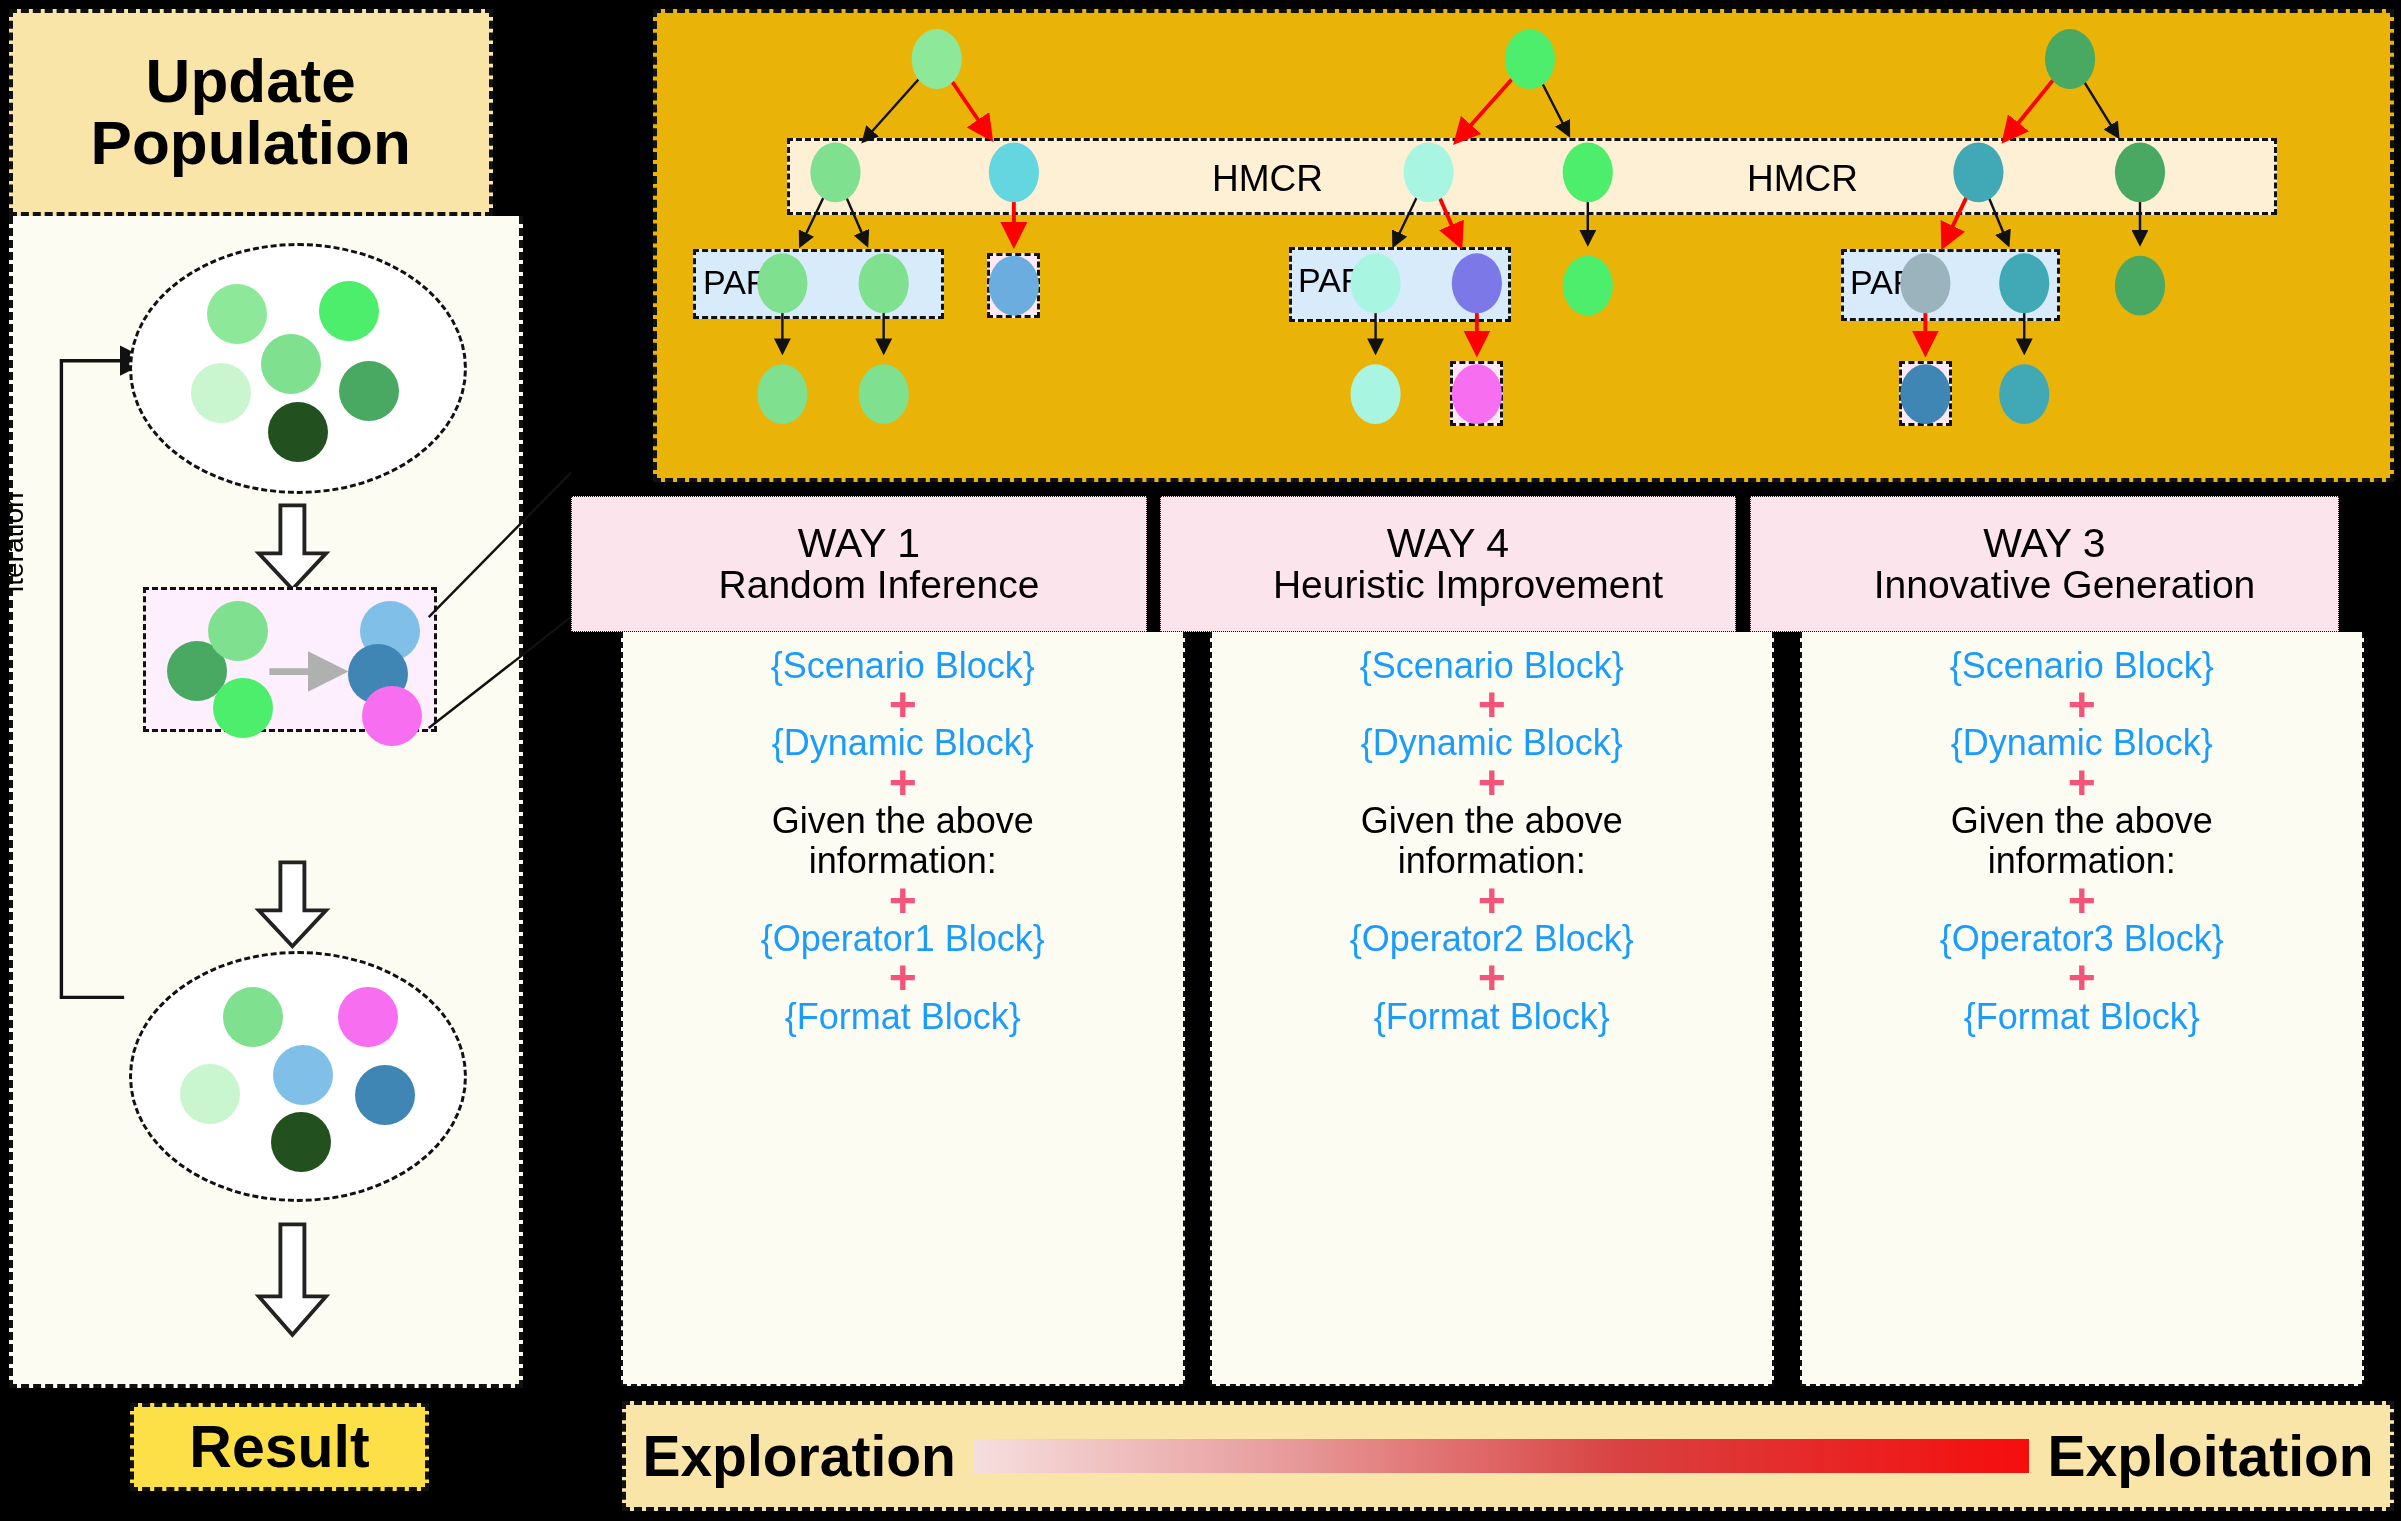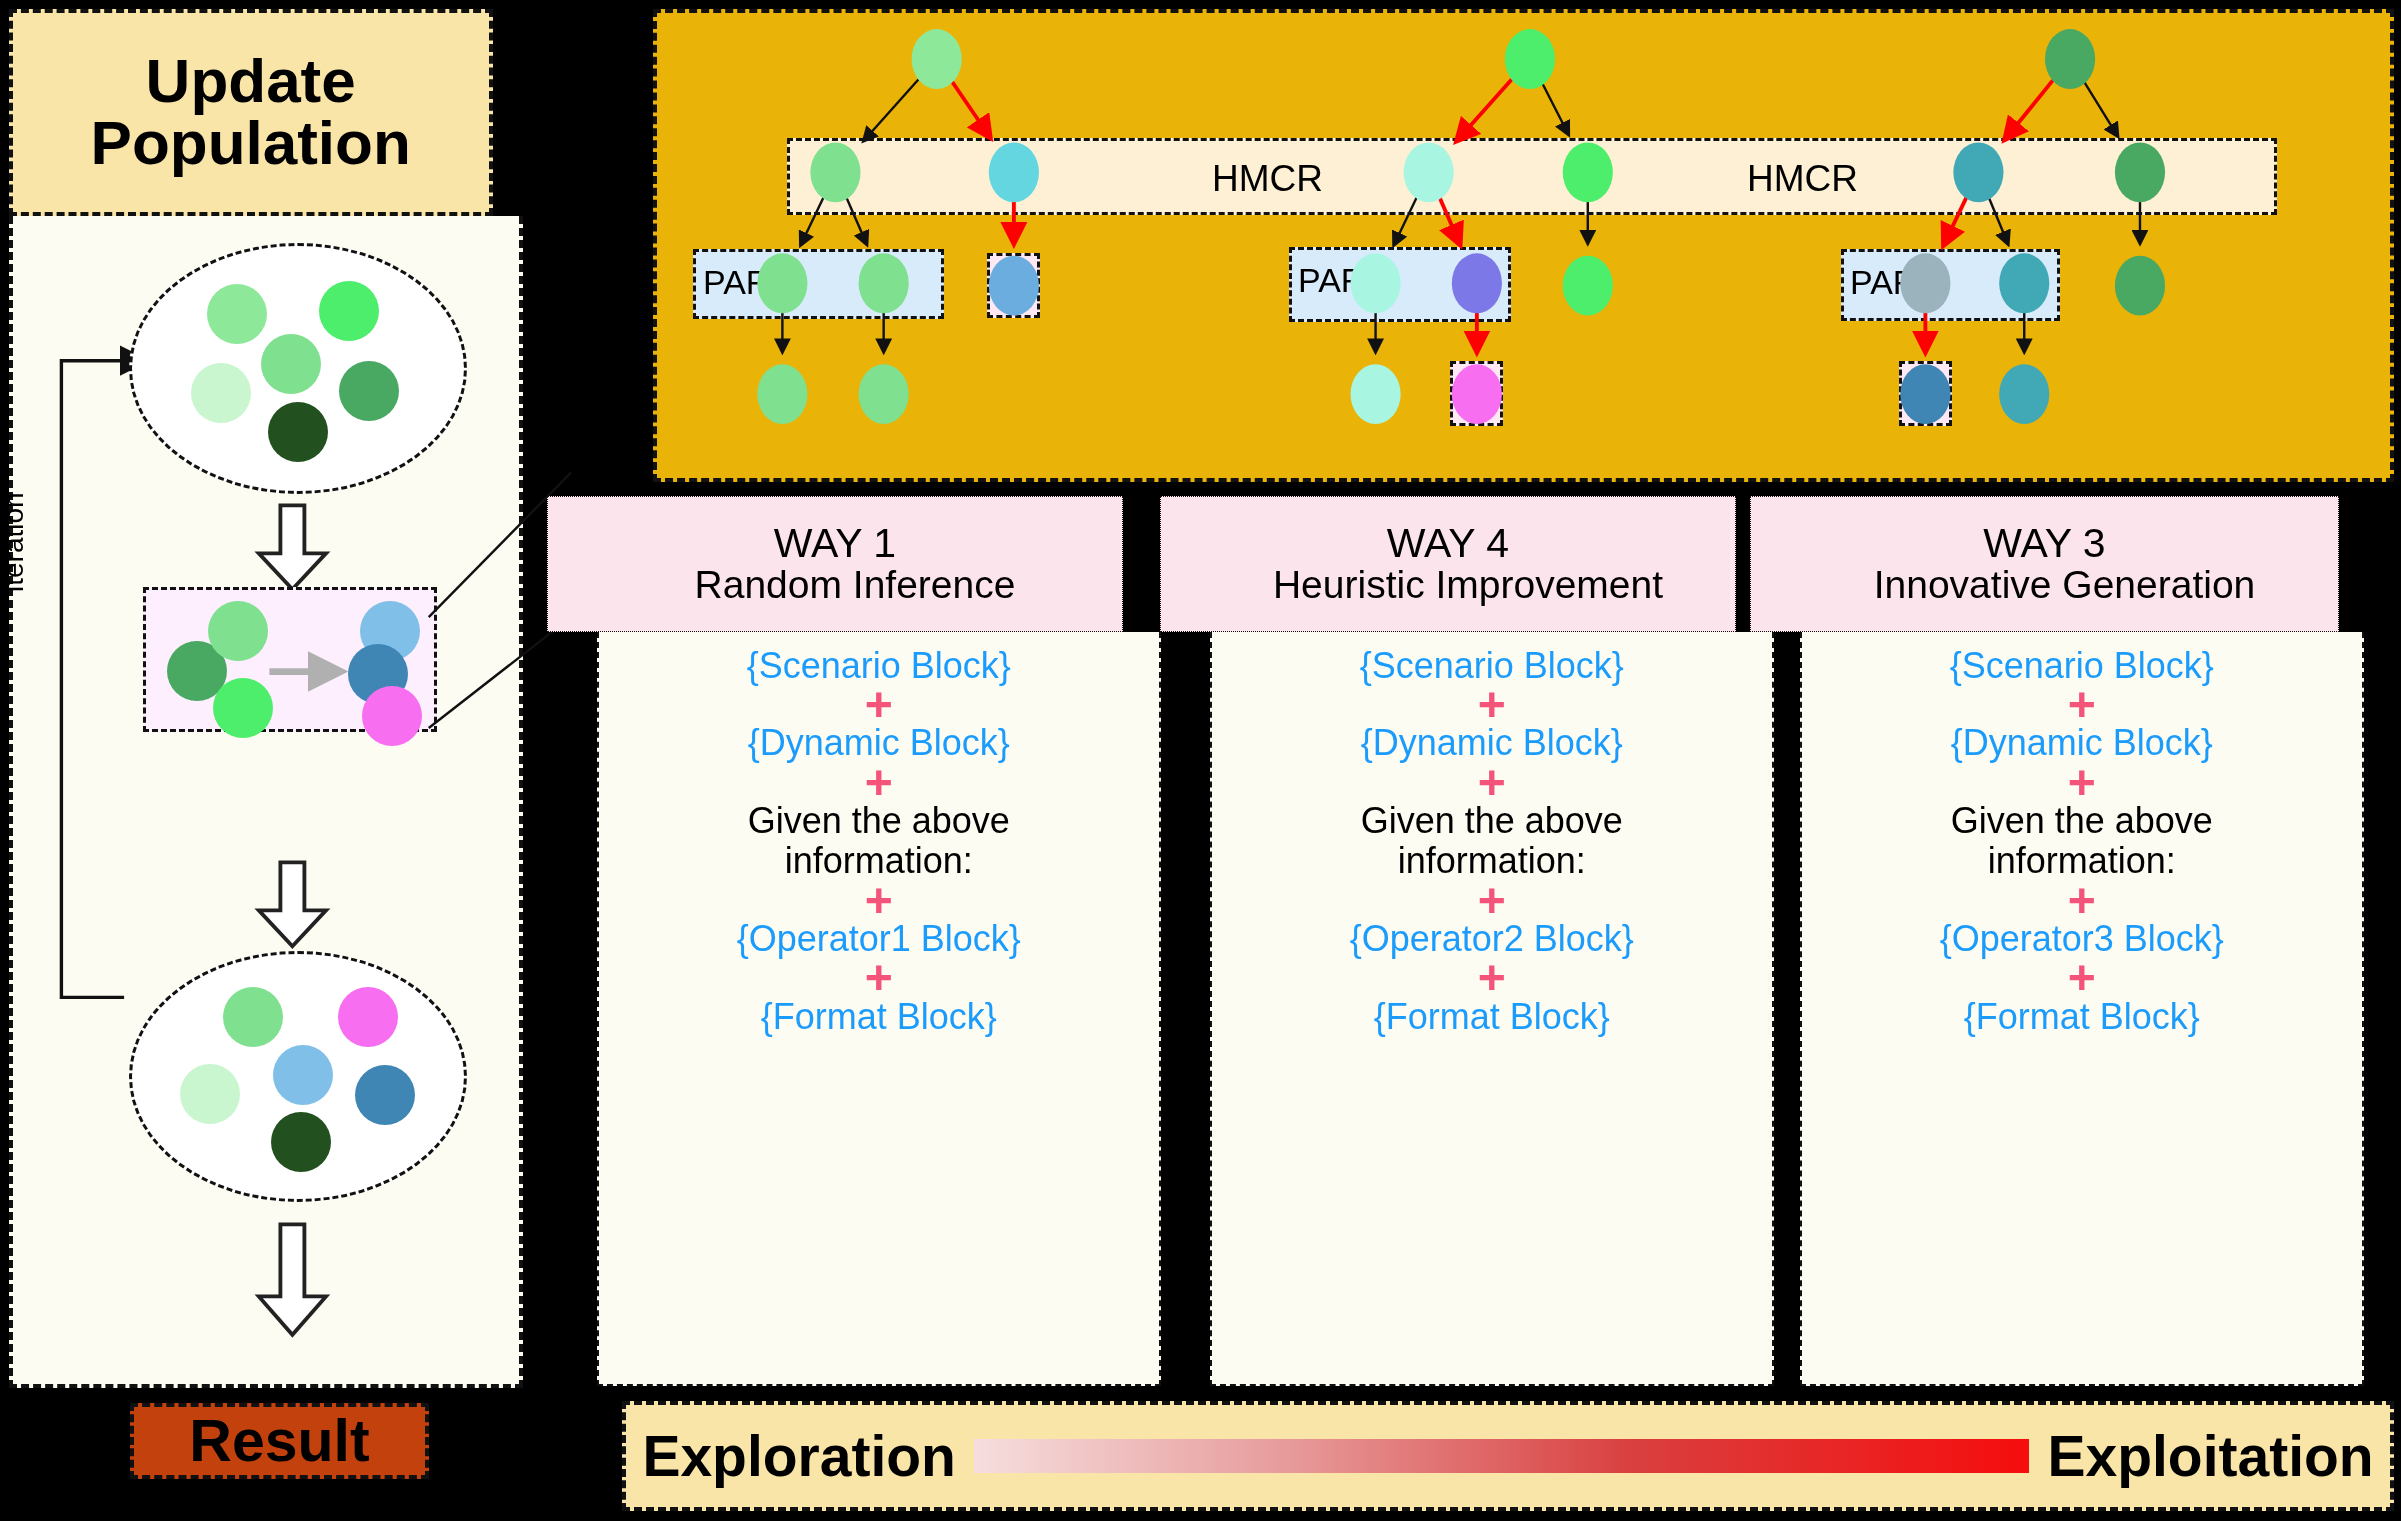--- a/index.html
+++ b/index.html
@@ -42,22 +42,22 @@
     background: #fdeffd; border: 3.4px dashed #111;
   }
 
   #iteration-label {
     position:absolute; left: -14.5px; top: 318px; width: 125px; height: 58px;
     font-size: 28px; color:#000; writing-mode: vertical-rl; text-orientation: mixed;
     transform: rotate(180deg);
   }
 
   #result-box {
-    left: 130px; top: 1403px; width: 299px; height: 76px;
-    background: #c2410c; border: 4.3px dashed #111;
+    left: 130px; top: 1403px; width: 299px; height: 88px;
+    background: #fde047; border: 4.3px dashed #111;
     font-size: 59px; font-weight: 700; color:#000;
   }
 
   
   #tree-panel {
     left: 653px; top: 8.7px; width: 1741px; height: 473px;
     background: #eab308; border: 4.3px dashed #111;
   }
 
   .hmcr-band {
@@ -89,21 +89,21 @@
     display:flex; flex-direction:column; align-items:center; justify-content:flex-start;
     padding-top: 13.5px;
     margin-left: 44px;
   }
   .blk { font-size: 36px; color:#1b9cfc; white-space:nowrap; line-height:1.12; }
   .blk.black { color:#000; font-size: 36px; text-align:center; }
   .plus {
     color:#f4537a; font-size: 48px; font-weight: 800; line-height: 0.78;
   }
 
-  #way1 { left: 547px; }
+  #way1 { left: 571px; }
   #way2 { left: 1160px; }
   #way3 { left: 1750px; }
   #way3 .way-header { width: 589px; left: 0; }
   #way3 .way-body { width: 564px; }
 
   
   #expl-bar {
     left: 622px; top: 1401px; width: 1772px; height: 110px;
     background: #fae5a8; border: 4.3px dashed #111;
     display:flex; align-items:center; justify-content:space-between;

